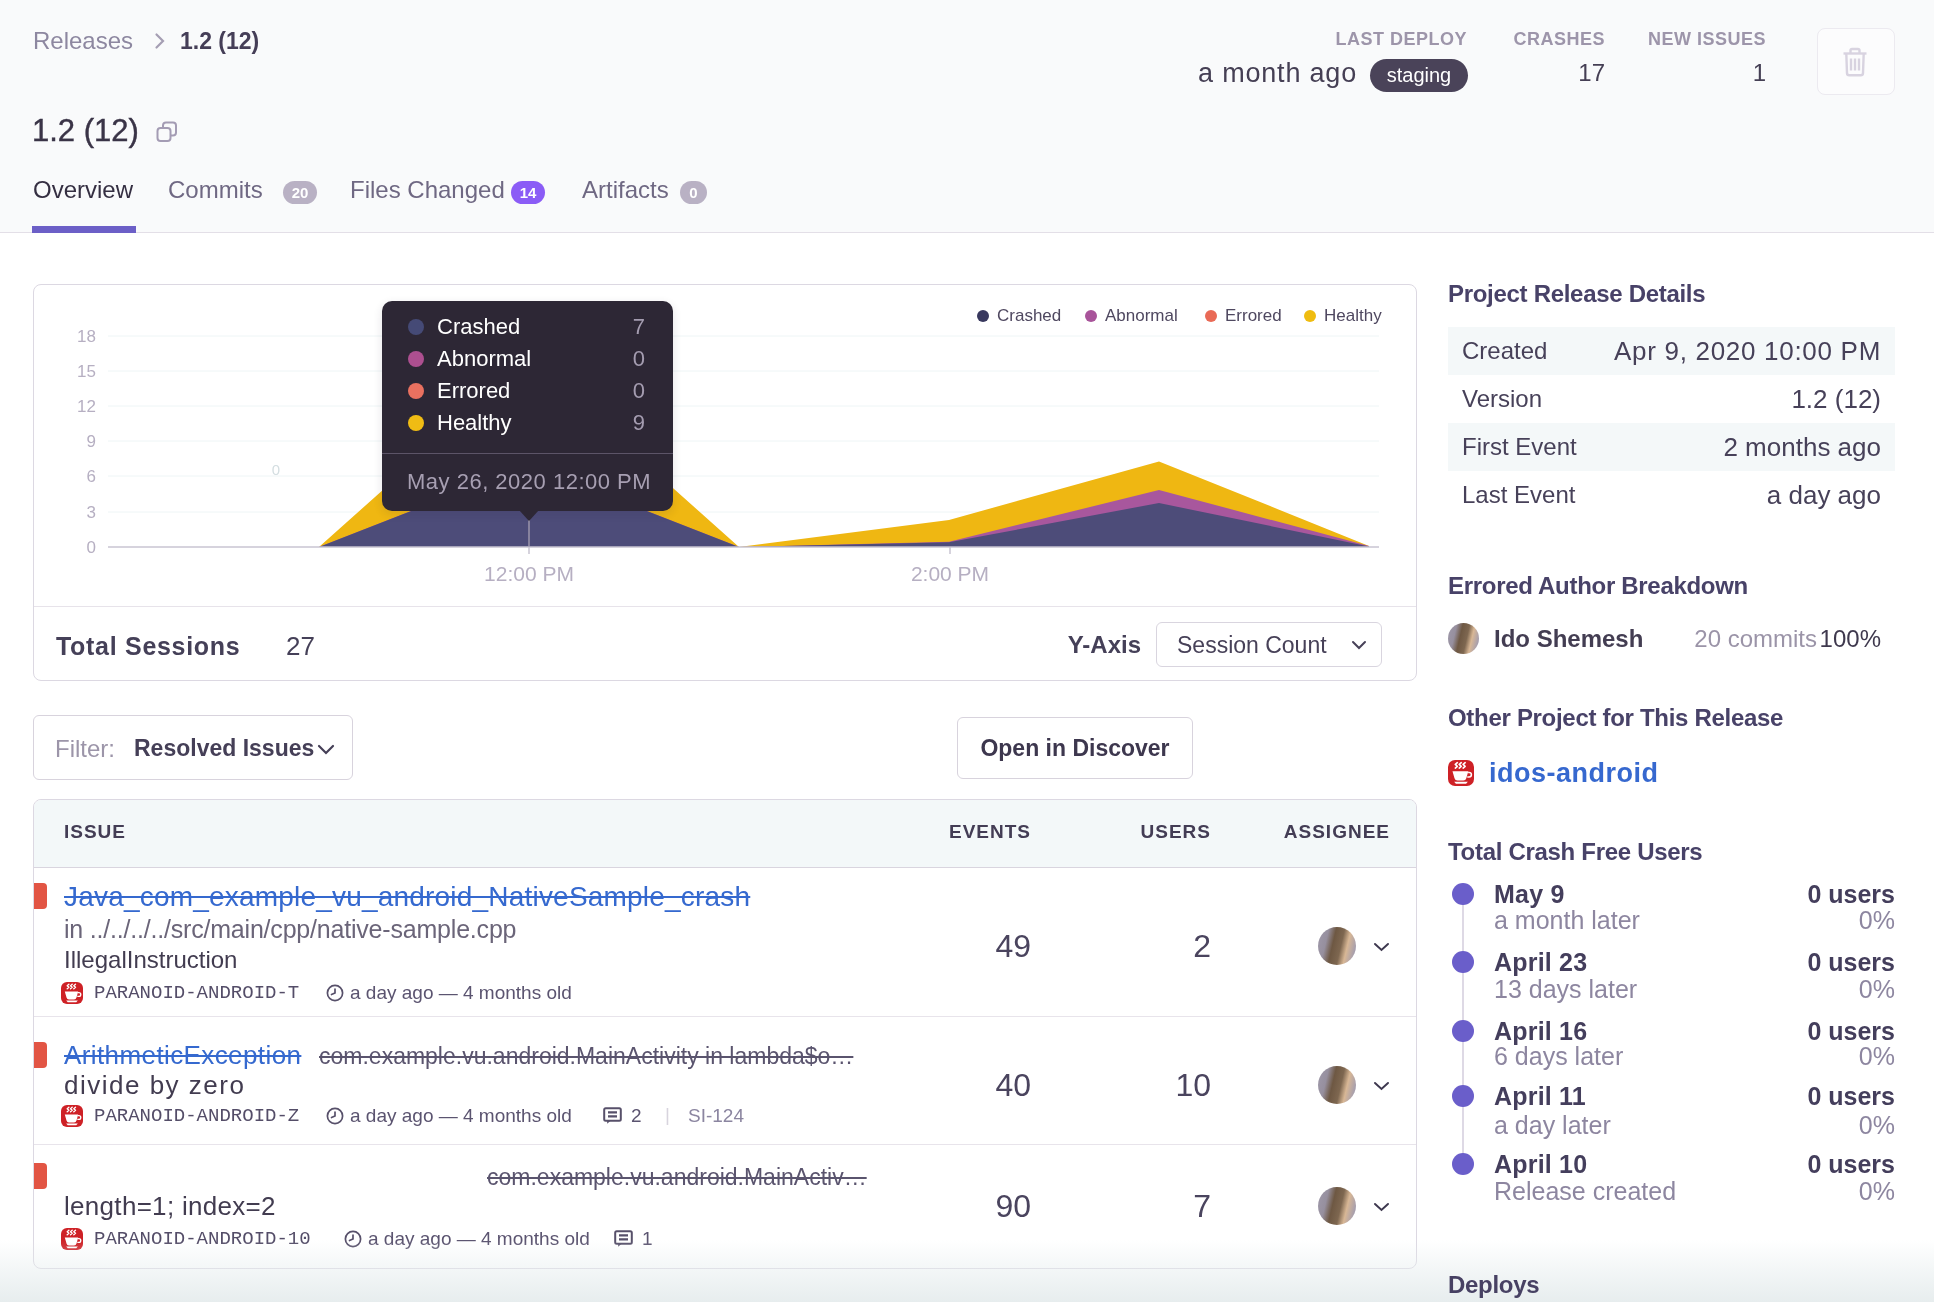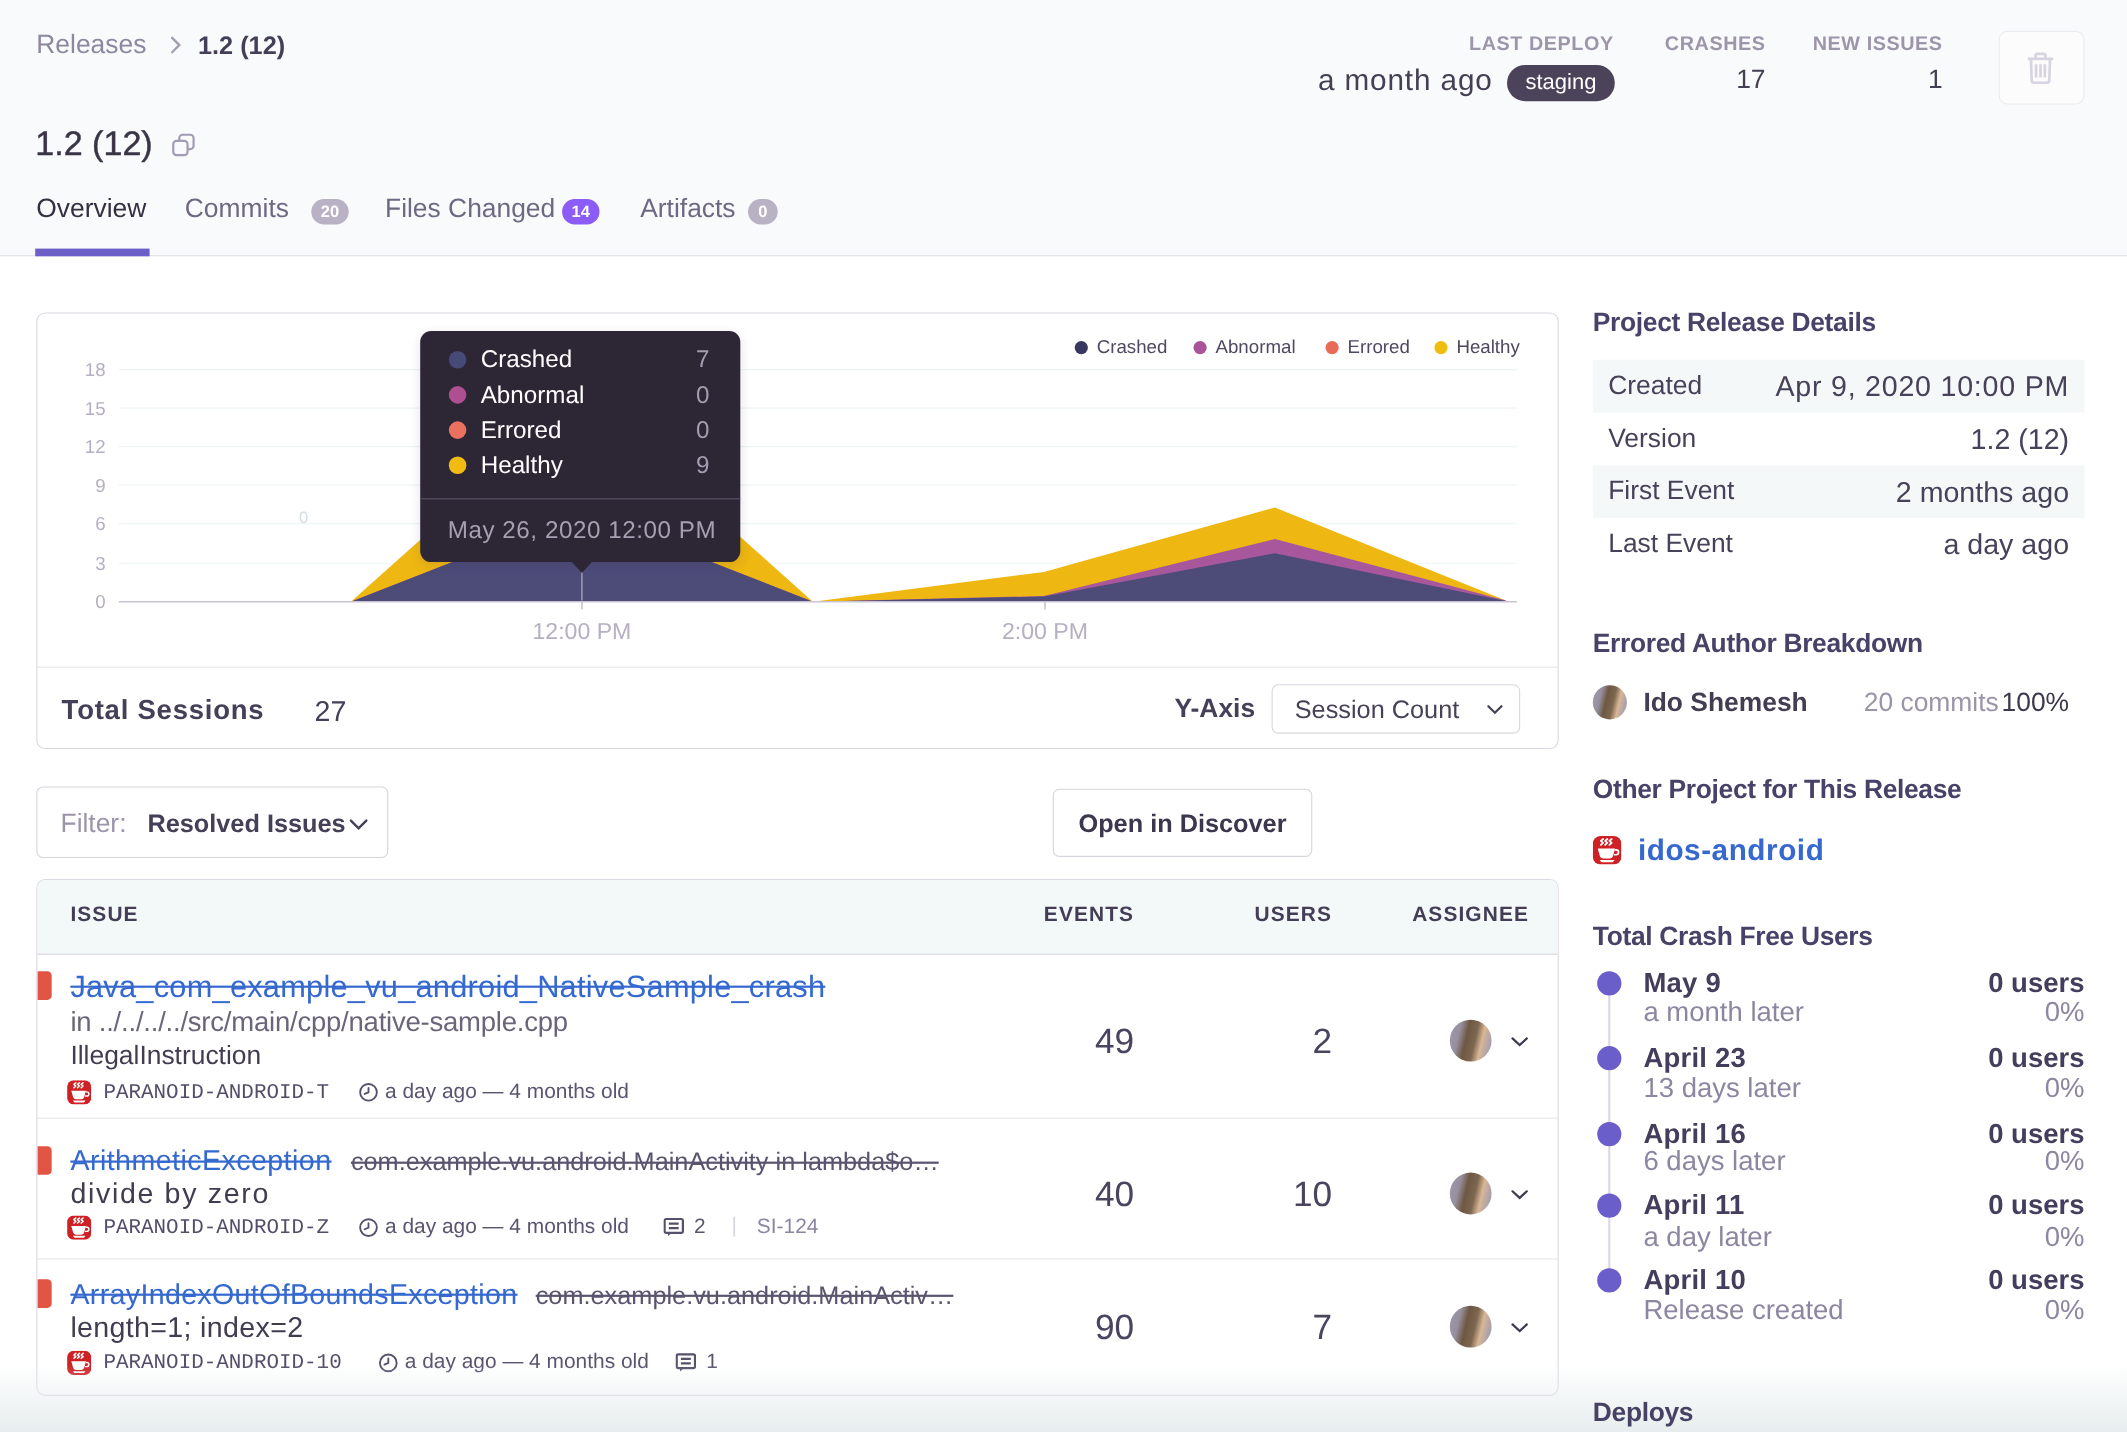--- a/index.html
+++ b/index.html
@@ -207,21 +207,20 @@
   <div class="abs meta" style="left:631px;top:303px;color:#d8d4de;">|</div>
   <div class="abs meta" style="left:654px;top:304px;color:#8b85a0;">SI-124</div>
   <div class="abs num" style="right:385px;top:266px;">40</div>
   <div class="abs num" style="right:205px;top:266px;">10</div>
   <div class="abs avatar" style="left:1284px;top:266px;width:38px;height:38px;"></div>
   <svg class="abs" style="left:1339px;top:281px;" width="17" height="10" viewBox="0 0 17 10">
         <path d="M2 2 L8.5 8 L15 2" fill="none" stroke="#3f3950" stroke-width="2" stroke-linecap="round"></path>
       </svg>
 
   <div class="abs" style="left:0;top:363px;width:13px;height:26px;background:#e25544;border-radius:0 4px 4px 0;"></div>
-  <div class="abs strike" style="left:30px;top:360px;line-height:32px;font-size:26px;letter-spacing:0.3px;color:#3569cf;">ArrayIndexOutOfBoundsException</div>
   <div class="abs strike" style="left:453px;top:362px;line-height:30px;font-size:23px;color:#5a546e;">com.example.vu.android.MainActiv…</div>
   <div class="abs" style="left:30px;top:390px;line-height:32px;font-size:26px;letter-spacing:0.3px;color:#423c50;">length=1; index=2</div>
   <svg class="abs" style="left:27px;top:428px;" width="22" height="22" viewBox="0 0 22 22">
         <rect width="22" height="22" rx="6" fill="#ce2126"></rect>
         <path d="M7.9 2.3 l-1.7 1.5 1.7 1.5 -1.7 1.5 M11.2 2.3 l-1.7 1.5 1.7 1.5 -1.7 1.5 M14.5 2.3 l-1.7 1.5 1.7 1.5 -1.7 1.5" fill="none" stroke="#fff" stroke-width="1.4" stroke-linecap="round" stroke-linejoin="round"></path>
         <path d="M3.8 9.6 h13.4 l-1.7 5.9 a2.6 2.6 0 0 1 -2.5 1.9 h-5 a2.6 2.6 0 0 1 -2.5 -1.9 Z" fill="#fff"></path>
         <path d="M17 10.6 h0.9 a1.9 1.9 0 0 1 0 3.8 h-1.6" fill="none" stroke="#fff" stroke-width="1.3"></path>
         <path d="M5.2 18.5 h11.6 l-1.5 1.7 h-8.6 Z" fill="#fff"></path>
       </svg>
   <div class="abs" style="left:60px;top:428px;line-height:22px;font-size:19px;font-family:'Liberation Mono',monospace;color:#544d68;">PARANOID-ANDROID-10</div>

